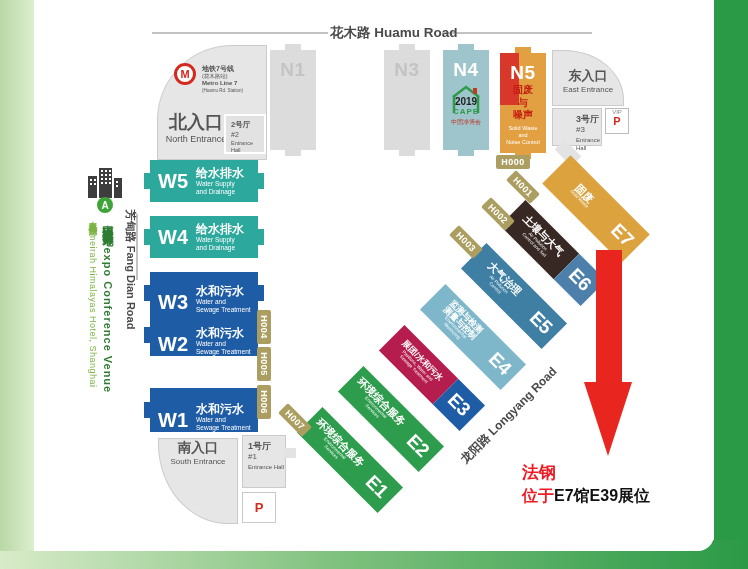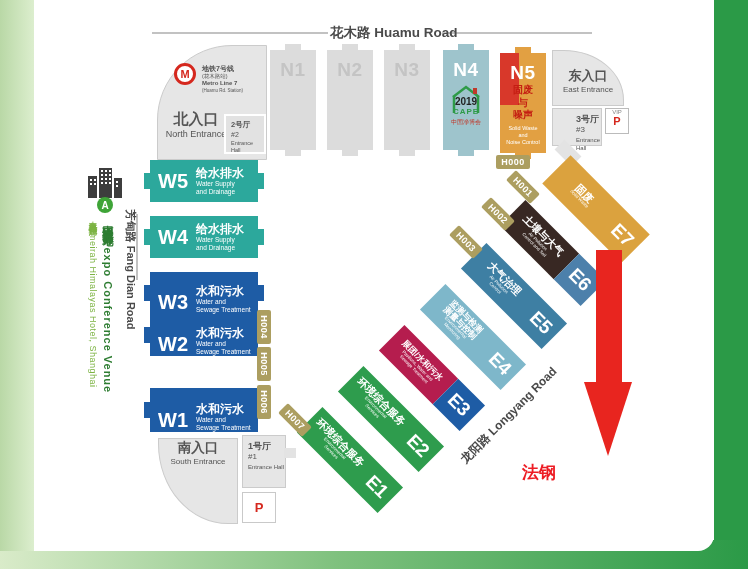--- a/index.html
+++ b/index.html
@@ -113,34 +113,31 @@
     <div class="metro-logo">
       <span>M</span>
     </div>
     <div style="position:absolute; left:202px; top:64px; color:#555; line-height:1.3;">
       <div style="font-size:7px; font-weight:bold;">地铁7号线</div>
       <div style="font-size:5.5px;">(花木路站)</div>
       <div style="font-size:6px; font-weight:bold;">Metro Line 7</div>
       <div style="font-size:4.5px;">(Huamu Rd. Station)</div>
     </div>
     <div style="position:absolute; left:158px; top:110px; width:76px; text-align:center; color:#555;">
-      <div style="font-size:15px; font-weight:bold;">北入口</div>
+      <div style="font-size:18px; font-weight:bold;">北入口</div>
       <div style="font-size:9px;">North Entrance</div>
     </div>
     <div class="gshape ehbox" style="left:224px; top:114px; width:42px; height:40px; border:2px solid #fff; background:#E2E2E2;">
       <div class="t1" style="font-size:7.5px;">2号厅</div>
       <div class="t2" style="font-size:7px;">#2</div>
       <div class="t3" style="font-size:5.5px;">Entrance Hall</div>
     </div>
 
     <div class="hallN gray tabV" style="left:270px;">
       <span class="code">N1</span>
-    </div>
-    <div class="hallN gray tabV" style="left:327px;">
-      <span class="code">N2</span>
     </div>
     <div class="hallN gray tabV" style="left:384px;">
       <span class="code">N3</span>
     </div>
     <div class="hallN tabV" style="left:443px; background:#9EC4CC; color:#fff;">
       <span class="code">N4</span>
       <svg width="40" height="46" viewBox="0 0 40 46" style="margin-top:2px;">
         <path d="M7 14 L20 4 L33 14" stroke="#2E9B48" stroke-width="2.5" fill="none"></path>
         <rect x="27" y="5" width="4" height="6" fill="#C0392B"></rect>
         <path d="M8 13 L8 30" stroke="#2E9B48" stroke-width="2.5"></path>
@@ -293,20 +290,23 @@
       <div class="t3">Entrance Hall</div>
     </div>
     <div class="gshape" style="left:284px; top:448px; width:12px; height:10px; border:none; background:#E3E3E3;"></div>
     <div style="position:absolute; left:242px; top:492px; width:34px; height:31px; background:#fff; border:1px solid #C9C9C9; box-sizing:border-box; display:flex; align-items:center; justify-content:center;">
       <span class="ptext" style="font-size:13px;">P</span>
     </div>
 
     <div class="arrow-shaft"></div>
     <div class="arrow-head"></div>
     <div class="annot1">法钢</div>
+    <div class="annot2">
+      <span class="red">位于</span><span>E7馆E39展位</span>
+    </div>
 
     <svg style="position:absolute; left:86px; top:166px;" width="38" height="32" viewBox="0 0 38 32">
       <rect x="2" y="10" width="9" height="22" fill="#3D3D3D"></rect>
       <rect x="13" y="2" width="13" height="30" fill="#3D3D3D"></rect>
       <rect x="28" y="12" width="8" height="20" fill="#3D3D3D"></rect>
       <g fill="#fff">
         <rect x="15" y="4" width="2" height="2"></rect>
           <rect x="19" y="4" width="2" height="2"></rect>
           <rect x="23" y="4" width="2" height="2"></rect>
         <rect x="15" y="8" width="2" height="2"></rect>

